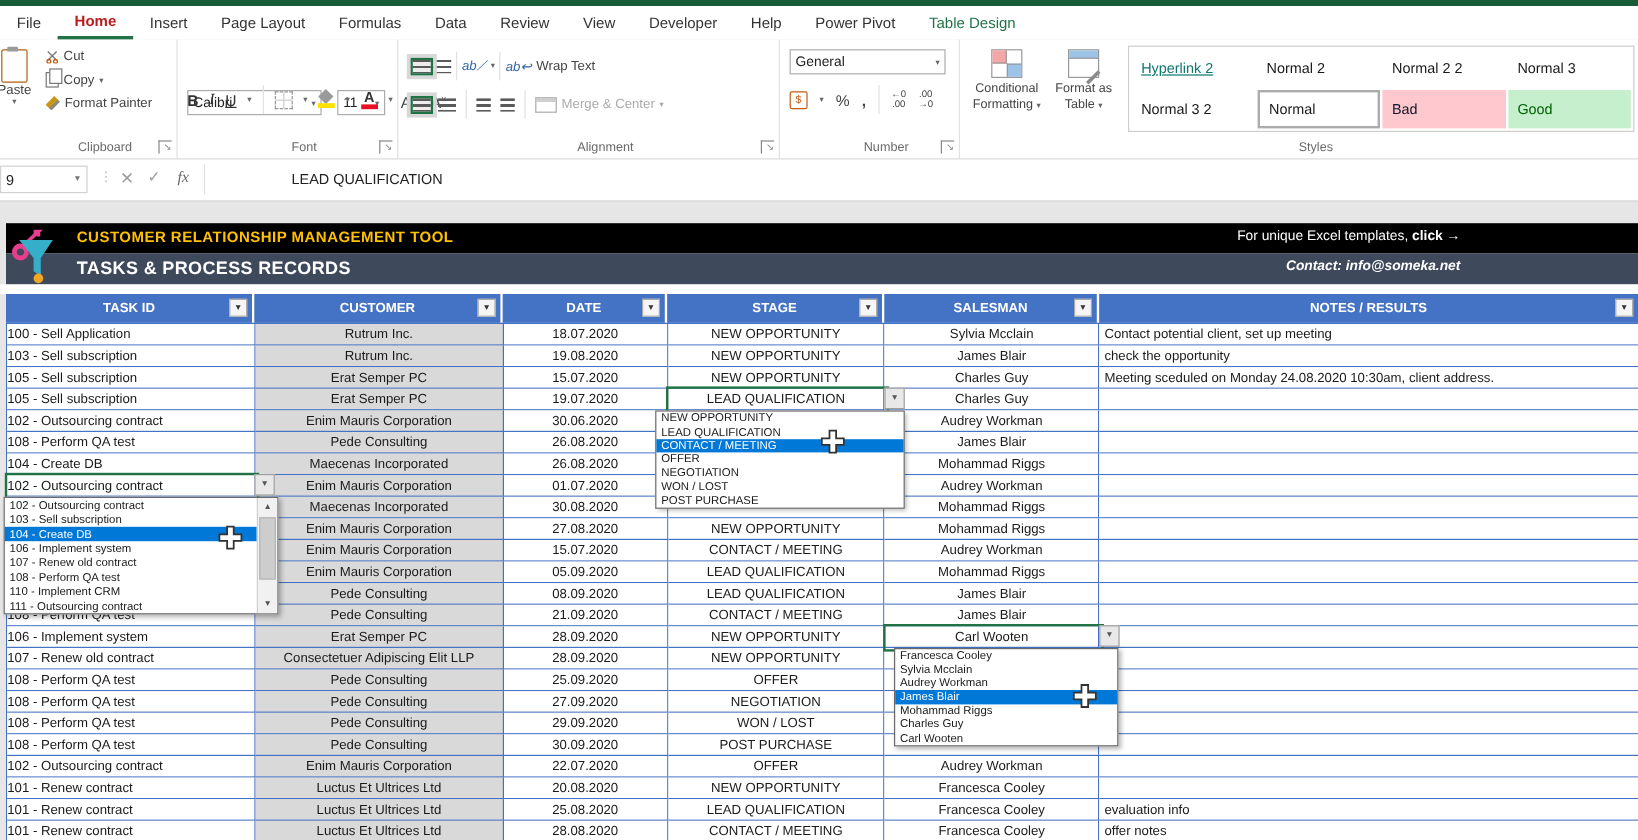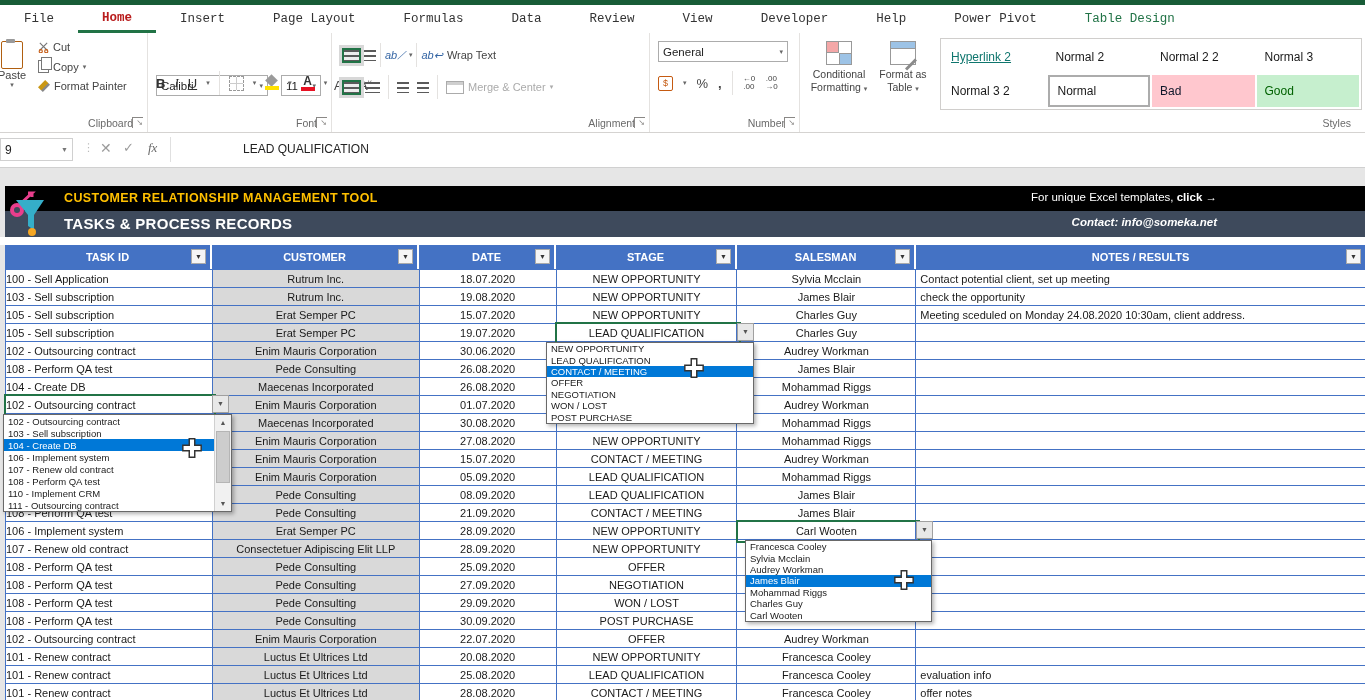--- a/index.html
+++ b/index.html
@@ -1,26 +1,26 @@
 <!DOCTYPE html>
 <html><head>
 <meta charset="utf-8">
 <style>
   html,body{margin:0;padding:0;background:#cfcfcf;}
   #screen{position:relative;width:1365px;height:700px;overflow:hidden;background:#E6E6E6;
           font-family:"Liberation Sans",sans-serif;color:#222;}
   
   .title-strip{position:absolute;left:0;top:0;width:1365px;height:5px;background:#185C37;}
   .tabbar{position:absolute;left:0;top:5px;width:1365px;height:28px;background:#fff;display:flex;align-items:stretch;}
-  .tab{display:flex;align-items:center;padding:0 24px;font-size:12.5px;color:#333;cursor:default;font-family:Liberation Mono, monospace;}
+  .tab{display:flex;align-items:center;padding:0 14px;font-size:12.5px;color:#333;cursor:default;}
   .tab.active{border-bottom:3px solid #217346;font-weight:bold;color:#b91c1c;}
   .tab.contextual{color:#217346;}
   .ribbon{position:absolute;left:0;top:33px;width:1365px;height:99px;background:#fff;border-bottom:1px solid #D5D3D1;display:flex;}
   .group{position:relative;height:100%;border-right:1px solid #E4E2E0;box-sizing:border-box;}
-  .group-label{position:absolute;bottom:3px;left:0;right:14px;text-align:right;font-size:10.5px;color:#6a6a6a;margin-left:42px;}
+  .group-label{position:absolute;bottom:3px;left:0;right:14px;text-align:center;font-size:10.5px;color:#6a6a6a;margin-left:42px;}
   .launcher{position:absolute;bottom:4px;right:4px;width:10px;height:10px;font-size:8px;color:#8a8886;
             border-left:1px solid #8a8886;border-top:1px solid #8a8886;text-align:right;line-height:10px;}
   .g-clip{width:148px;} .g-font{width:184px;} .g-align{width:318px;} .g-num{width:150px;} .g-styles{flex:1;border-right:none;}
   .btn-txt{font-size:11px;color:#444;display:flex;align-items:center;gap:4px;}
   .chev{font-size:7px;color:#666;}
   
   .paste-cut{position:absolute;left:-8px;top:8px;width:40px;text-align:center;}
   .paste-icon{width:20px;height:26px;margin:0 auto;border:1.5px solid #B05F10;border-radius:2px;background:#fff;position:relative;}
   .paste-icon::before{content:"";position:absolute;left:4px;top:-3px;width:9px;height:4px;background:#9a9a9a;border-radius:1px;}
   .clip-items{position:absolute;left:38px;top:8px;display:flex;flex-direction:column;gap:7px;}

